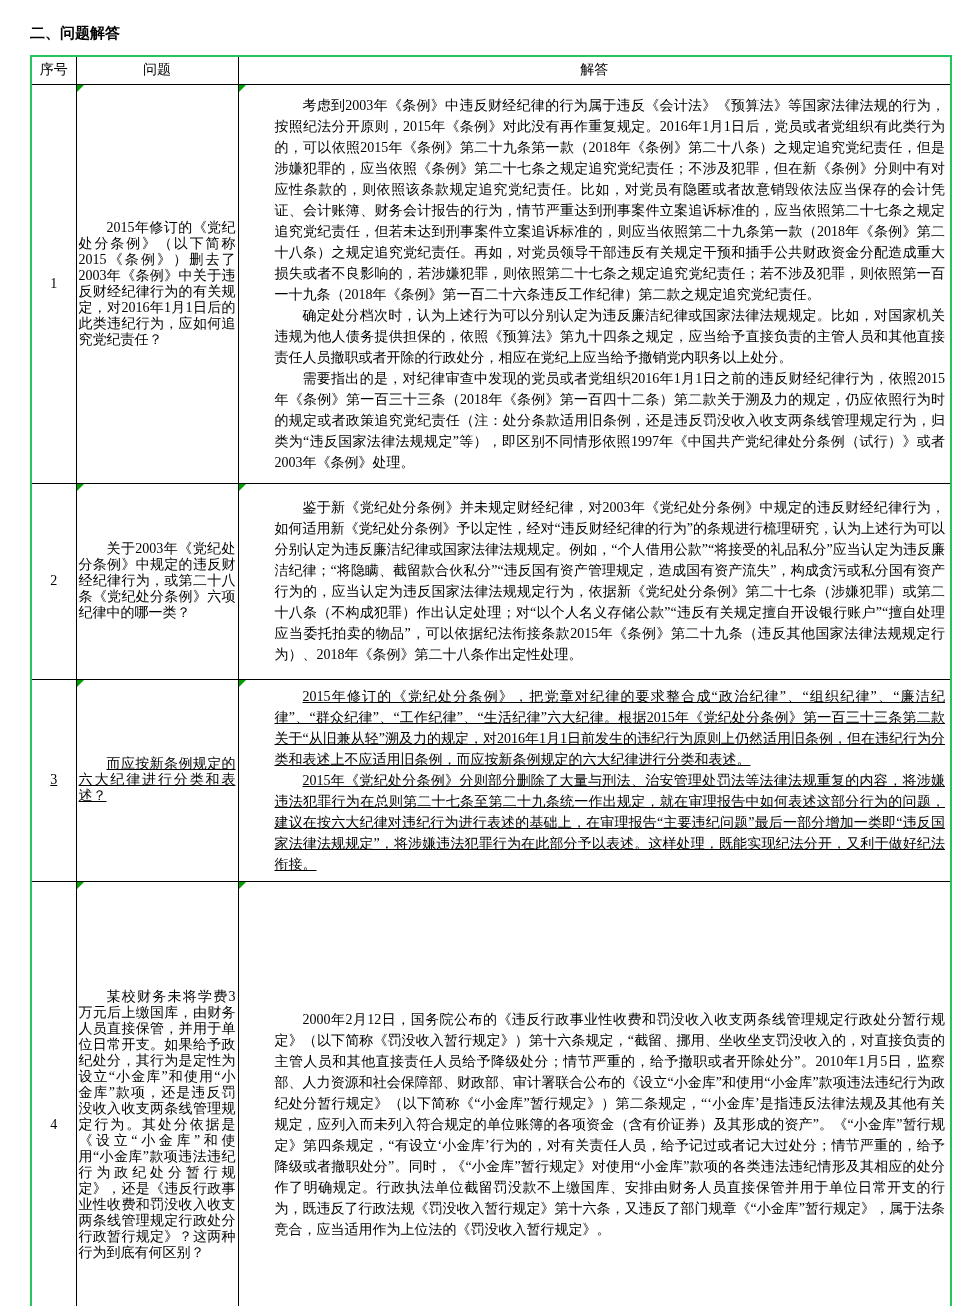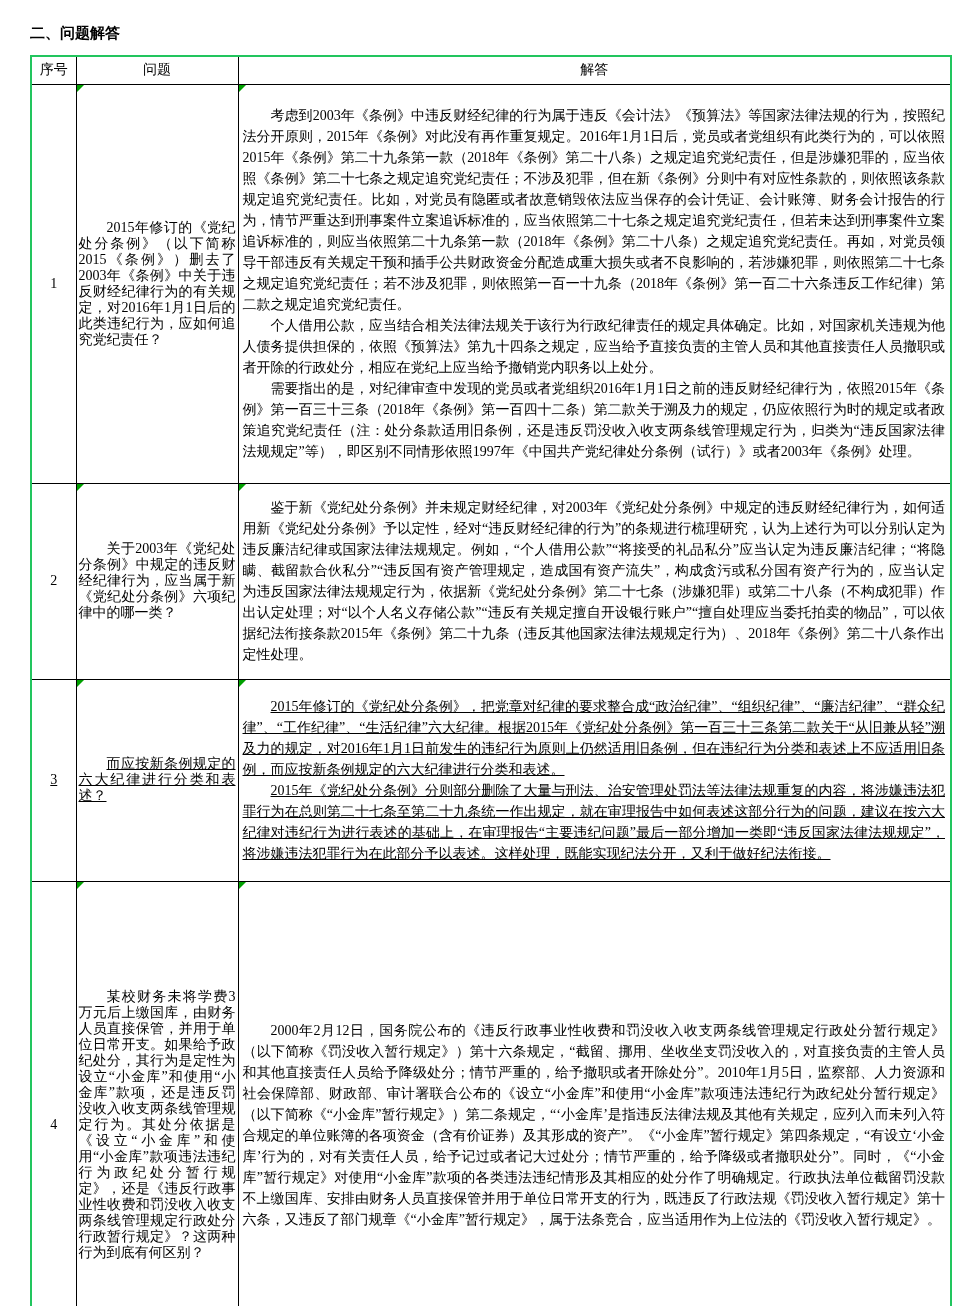--- a/index.html
+++ b/index.html
@@ -40,21 +40,21 @@
     padding: 2px 2px;
     line-height: 16px;
     text-align: justify;
   }
   td.q-cell .q-text { text-indent: 2em; display: block; }
   td.a-cell {
     padding: 2px 5px 2px 4px;
     line-height: 21px;
     text-align: justify;
   }
-  td.a-cell p { text-indent: 2em; }
+  td.a-cell p { text-indent: 2em; margin-left: 32px; }
   .corner-marker {
     position: absolute;
     top: 0; left: 0;
     width: 0; height: 0;
     border-top: 7px solid #00A000;
     border-right: 7px solid transparent;
   }
   tr.r1 td { height: 399px; }
   tr.r2 td { height: 196px; }
   tr.r3 td { height: 202px; text-decoration: underline; }
@@ -82,30 +82,30 @@
 
     <tr class="r1">
       <td class="no-cell">1</td>
       <td class="q-cell">
         <span class="corner-marker" style="border-top-color: rgb(0, 160, 0);"></span>
         <span class="q-text">2015年修订的《党纪处分条例》（以下简称2015《条例》）删去了2003年《条例》中关于违反财经纪律行为的有关规定，对2016年1月1日后的此类违纪行为，应如何追究党纪责任？</span>
       </td>
       <td class="a-cell">
         <span class="corner-marker" style="border-top-color: rgb(0, 160, 0);"></span>
         <p>考虑到2003年《条例》中违反财经纪律的行为属于违反《会计法》《预算法》等国家法律法规的行为，按照纪法分开原则，2015年《条例》对此没有再作重复规定。2016年1月1日后，党员或者党组织有此类行为的，可以依照2015年《条例》第二十九条第一款（2018年《条例》第二十八条）之规定追究党纪责任，但是涉嫌犯罪的，应当依照《条例》第二十七条之规定追究党纪责任；不涉及犯罪，但在新《条例》分则中有对应性条款的，则依照该条款规定追究党纪责任。比如，对党员有隐匿或者故意销毁依法应当保存的会计凭证、会计账簿、财务会计报告的行为，情节严重达到刑事案件立案追诉标准的，应当依照第二十七条之规定追究党纪责任，但若未达到刑事案件立案追诉标准的，则应当依照第二十九条第一款（2018年《条例》第二十八条）之规定追究党纪责任。再如，对党员领导干部违反有关规定干预和插手公共财政资金分配造成重大损失或者不良影响的，若涉嫌犯罪，则依照第二十七条之规定追究党纪责任；若不涉及犯罪，则依照第一百一十九条（2018年《条例》第一百二十六条违反工作纪律）第二款之规定追究党纪责任。</p>
-        <p>个人借用公款，应当结合相关法律法规关于该行为行政纪律责任的规定具体确定。比如，对国家机关违规为他人债务提供担保的，依照《预算法》第九十四条之规定，应当给予直接负责的主管人员和其他直接责任人员撤职或者开除的行政处分，相应在党纪上应当给予撤销党内职务以上处分。</p>
+        <p>确定处分档次时，认为上述行为可以分别认定为违反廉洁纪律或国家法律法规规定。比如，对国家机关违规为他人债务提供担保的，依照《预算法》第九十四条之规定，应当给予直接负责的主管人员和其他直接责任人员撤职或者开除的行政处分，相应在党纪上应当给予撤销党内职务以上处分。</p>
         <p>需要指出的是，对纪律审查中发现的党员或者党组织2016年1月1日之前的违反财经纪律行为，依照2015年《条例》第一百三十三条（2018年《条例》第一百四十二条）第二款关于溯及力的规定，仍应依照行为时的规定或者政策追究党纪责任（注：处分条款适用旧条例，还是违反罚没收入收支两条线管理规定行为，归类为“违反国家法律法规规定”等），即区别不同情形依照1997年《中国共产党纪律处分条例（试行）》或者2003年《条例》处理。</p>
       </td>
     </tr>
 
     <tr class="r2">
       <td class="no-cell">2</td>
       <td class="q-cell">
         <span class="corner-marker" style="border-top-color: rgb(0, 160, 0);"></span>
-        <span class="q-text">关于2003年《党纪处分条例》中规定的违反财经纪律行为，应当属于新《党纪处分条例》六项纪律中的哪一类？</span>
+        <span class="q-text">关于2003年《党纪处分条例》中规定的违反财经纪律行为，或第二十八条《党纪处分条例》六项纪律中的哪一类？</span>
       </td>
       <td class="a-cell">
         <span class="corner-marker" style="border-top-color: rgb(0, 160, 0);"></span>
         <p>鉴于新《党纪处分条例》并未规定财经纪律，对2003年《党纪处分条例》中规定的违反财经纪律行为，如何适用新《党纪处分条例》予以定性，经对“违反财经纪律的行为”的条规进行梳理研究，认为上述行为可以分别认定为违反廉洁纪律或国家法律法规规定。例如，“个人借用公款”“将接受的礼品私分”应当认定为违反廉洁纪律；“将隐瞒、截留款合伙私分”“违反国有资产管理规定，造成国有资产流失”，构成贪污或私分国有资产行为的，应当认定为违反国家法律法规规定行为，依据新《党纪处分条例》第二十七条（涉嫌犯罪）或第二十八条（不构成犯罪）作出认定处理；对“以个人名义存储公款”“违反有关规定擅自开设银行账户”“擅自处理应当委托拍卖的物品”，可以依据纪法衔接条款2015年《条例》第二十九条（违反其他国家法律法规规定行为）、2018年《条例》第二十八条作出定性处理。</p>
       </td>
     </tr>
 
     <tr class="r3">
       <td class="no-cell">3</td>
       <td class="q-cell">

